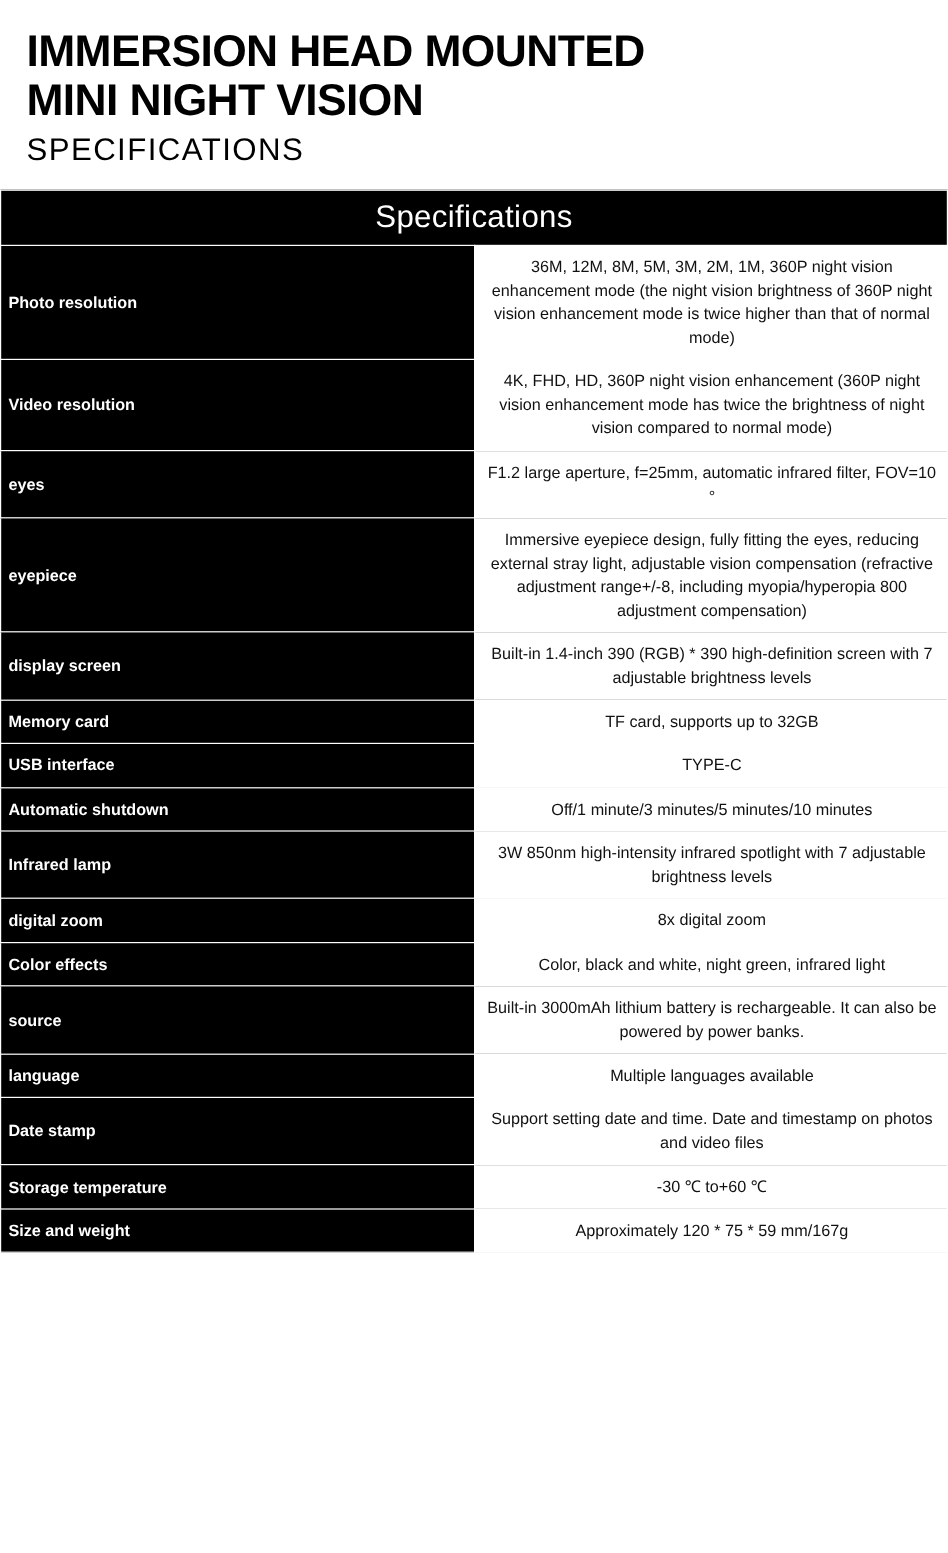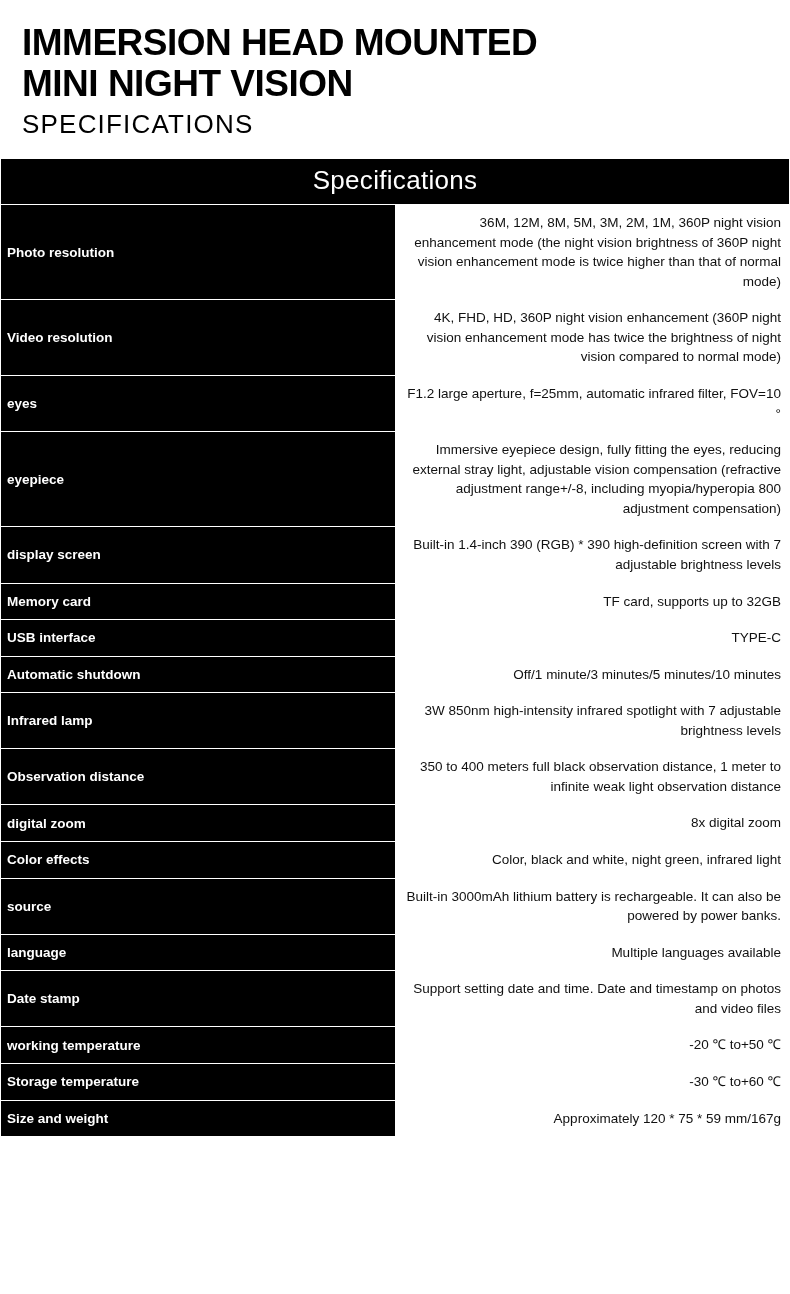--- a/index.html
+++ b/index.html
@@ -66,21 +66,21 @@
     font-weight: bold;
     text-align: left;
     padding: 8px 6px;
     width: 212px;
   }
   td.value-cell {
     background: #ffffff;
     color: #111111;
     font-size: 13.5px;
     font-weight: normal;
-    text-align: right;
+    text-align: center;
     padding: 8px 8px 8px 10px;
     line-height: 1.45;
     border-left: 1px solid #000;
     border-top: 1px solid #ffffff;
     border-bottom: 1px solid #ffffff;
     border-right: 1px solid #ffffff;
   }
 </style>
 </head>
 <body>
@@ -129,48 +129,40 @@
       </tr>
       <tr>
         <td class="label-cell">Automatic shutdown</td>
         <td class="value-cell">Off/1 minute/3 minutes/5 minutes/10 minutes</td>
       </tr>
       <tr>
         <td class="label-cell">Infrared lamp</td>
         <td class="value-cell"> 3W 850nm high-intensity infrared spotlight with 7 adjustable brightness levels</td>
       </tr>
       <tr>
-        <td class="label-cell">Observation distance</td>
-        <td class="value-cell">350 to 400 meters full black observation distance, 1 meter to infinite weak light observation distance</td>
-      </tr>
-      <tr>
         <td class="label-cell">digital zoom</td>
         <td class="value-cell">8x digital zoom</td>
       </tr>
       <tr>
         <td class="label-cell">Color effects</td>
         <td class="value-cell">Color, black and white, night green, infrared light</td>
       </tr>
       <tr>
         <td class="label-cell">source</td>
         <td class="value-cell">Built-in 3000mAh lithium battery is rechargeable. It can also be powered by power banks.</td>
       </tr>
       <tr>
         <td class="label-cell">language</td>
         <td class="value-cell">Multiple languages available</td>
       </tr>
       <tr>
         <td class="label-cell">Date stamp</td>
         <td class="value-cell">Support setting date and time. Date and timestamp on photos and video files</td>
       </tr>
       <tr>
-        <td class="label-cell">working temperature</td>
-        <td class="value-cell">-20 ℃ to+50 ℃</td>
-      </tr>
-      <tr>
         <td class="label-cell">Storage temperature</td>
         <td class="value-cell">-30 ℃ to+60 ℃</td>
       </tr>
       <tr>
         <td class="label-cell">Size and weight</td>
         <td class="value-cell">Approximately 120 * 75 * 59 mm/167g</td>
       </tr>
     </tbody>
   </table>
 </div>

